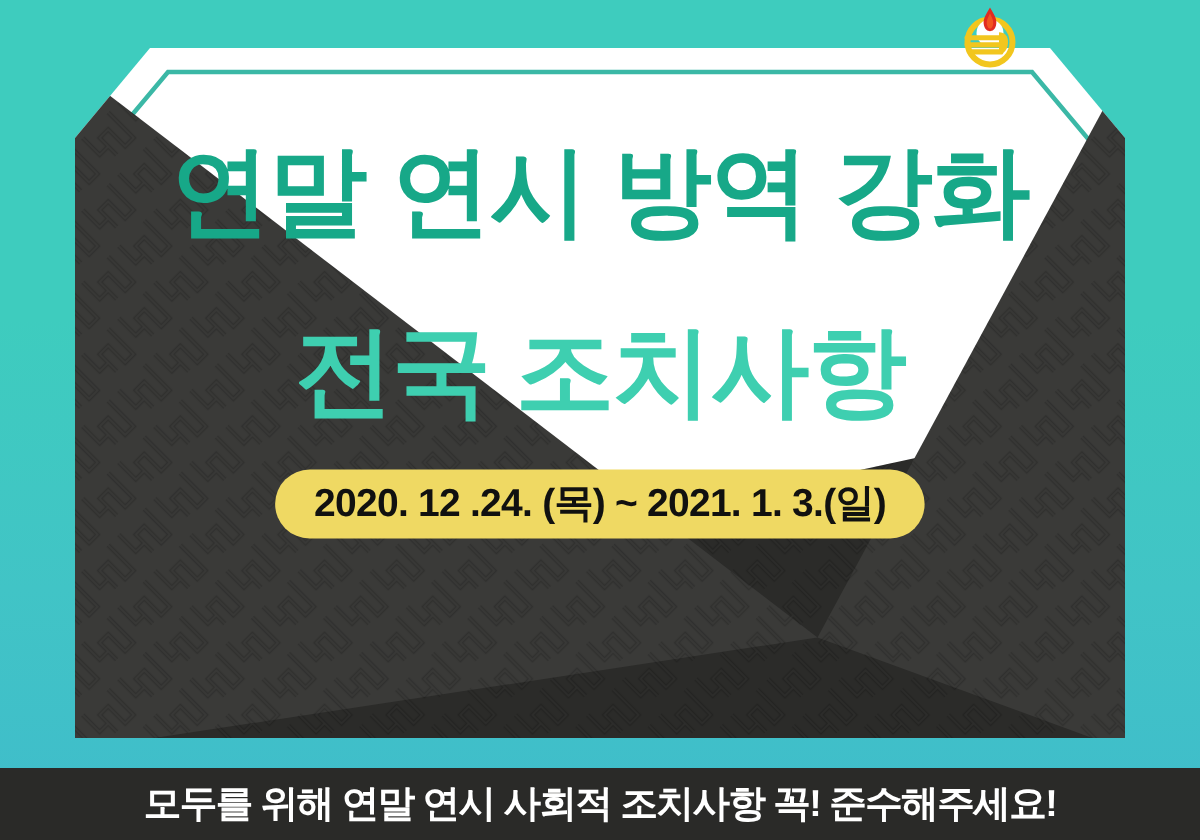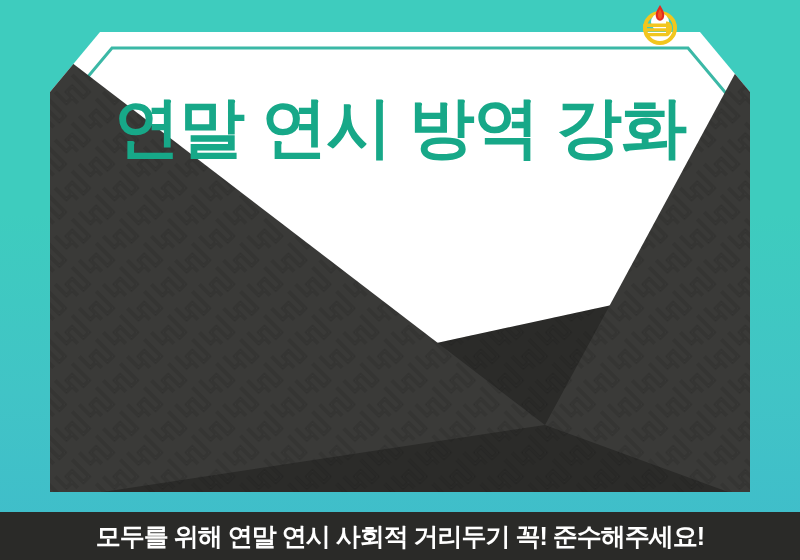--- a/index.html
+++ b/index.html
@@ -160,19 +160,21 @@
         <rect x="5" y="21.5" width="26" height="3.4" rx="1.7"></rect>
         <rect x="5" y="26.2" width="26" height="3.4" rx="1.7"></rect>
         <rect x="7" y="30.9" width="24" height="3.4" rx="1.7"></rect>
       </g>
       <path d="M28 19.5 C32 19.5 34 22 34 26 C34 30 32 34 28 34 L28 19.5 Z" fill="#F2C61E"></path>
     </svg>
   </div>
 
   <div class="text-layer">
     <div class="title-line1">연말 연시 방역 강화</div>
+    <div class="title-line2">전국 조치사항</div>
+    <div class="date-badge">2020. 12 .24. (목) ~ 2021. 1. 3.(일)</div>
   </div>
 
   <div class="bottom-banner">
-    <span class="bottom-banner-text">모두를 위해 연말 연시 사회적 거리두기 꼭! 준수해주세요!</span>
+    <span class="bottom-banner-text">모두를 위해 연말 연시 사회적 조치사항 꼭! 준수해주세요!</span>
   </div>
 
 </div>
 
 </body></html>

